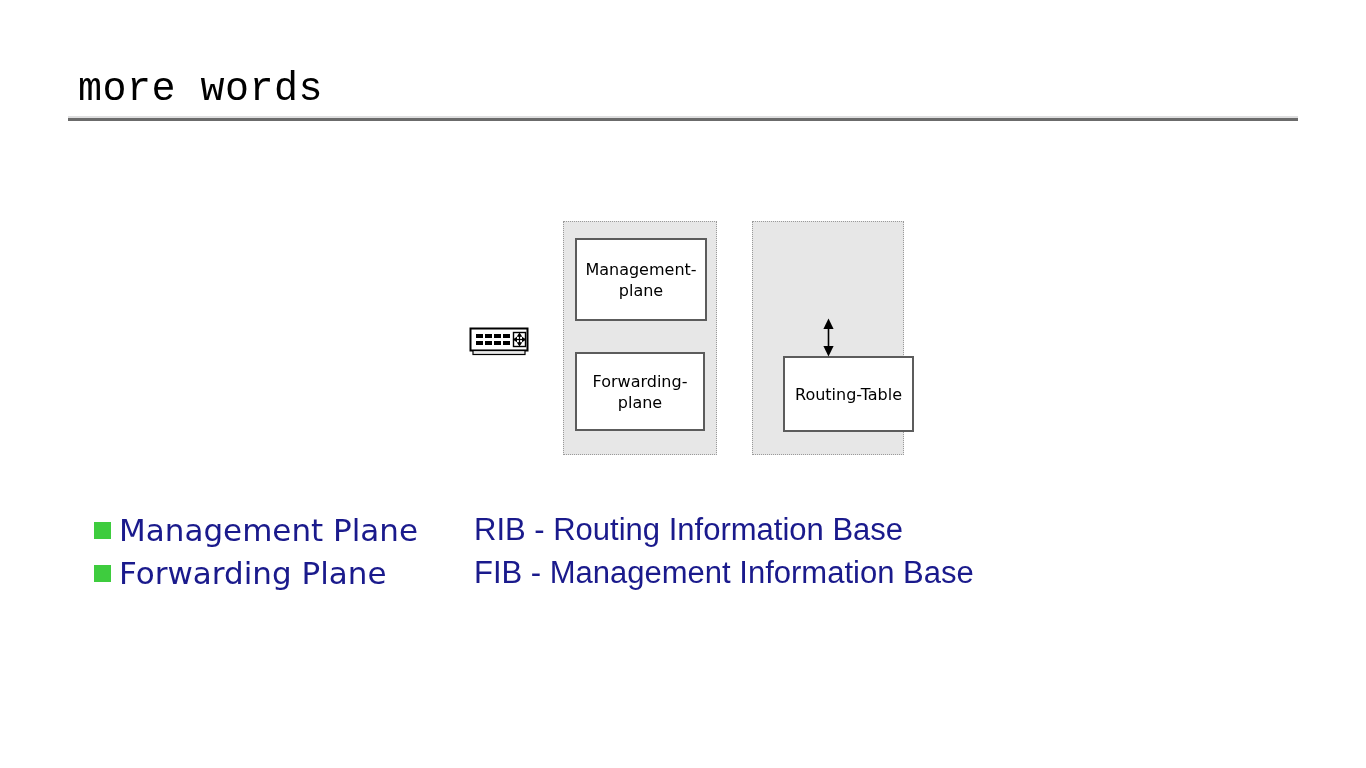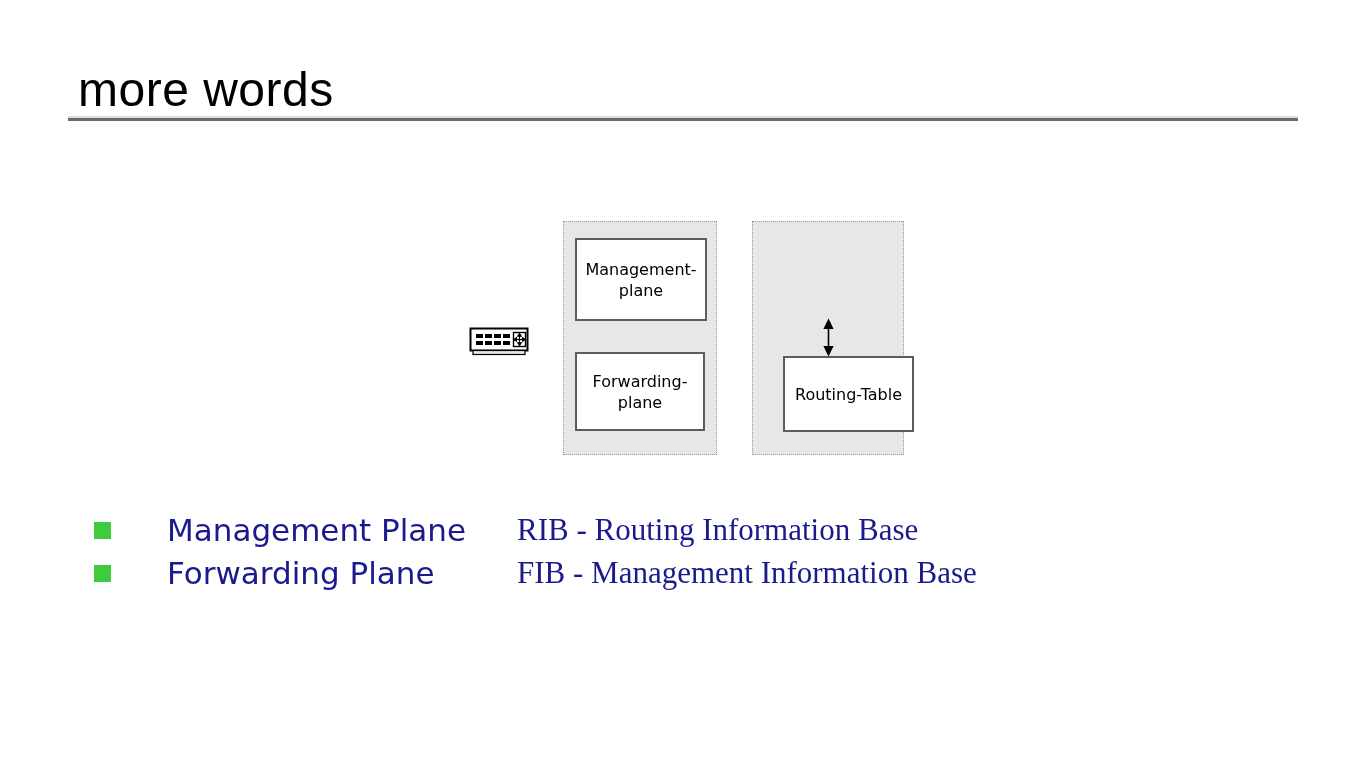--- a/index.html
+++ b/index.html
@@ -14,22 +14,22 @@
     overflow: hidden;
     font-family: "DejaVu Sans", "Liberation Sans", sans-serif;
     -webkit-font-smoothing: none;
   }
 
   
   #slide-title {
     position: absolute;
     left: 78px;
     top: 62px;
-    font-family: Liberation Sans, sans-serif;
-    font-size: 48px;
+    font-family: Liberation Mono, monospace;
+    font-size: 40px;
     line-height: 56px;
     font-weight: 400;
     color: #000000;
     letter-spacing: 0.5px;
     white-space: nowrap;
   }
   #title-rule {
     position: absolute;
     left: 68px;
     top: 116px;
@@ -149,33 +149,31 @@
     background: #3ecc3e;
     margin-right: 8px;
     flex: 0 0 auto;
   }
   .bullet-text {
     font-family: "DejaVu Sans", "Liberation Sans", sans-serif;
     font-size: 31px;
     line-height: 36px;
     color: #1a1a8c;
     white-space: nowrap;
-    margin-left: 48px;
   }
   #bullet-row-0 { left: 94px; top: 512px; }
   #bullet-row-1 { left: 94px; top: 555px; justify-content: flex-end; }
 
   .acronym-row {
     position: absolute;
-    font-family: Liberation Serif, serif;
+    font-family: Liberation Sans, sans-serif;
     font-size: 31px;
     line-height: 36px;
     color: #1a1a8c;
     white-space: nowrap;
-    margin-left: 43px;
   }
   #acronym-row-0 { left: 474px; top: 512px; }
   #acronym-row-1 { left: 474px; top: 555px; }
 </style>
 </head>
 <body>
 
 <div id="slide-title">more words</div>
 
 <div id="title-rule">

